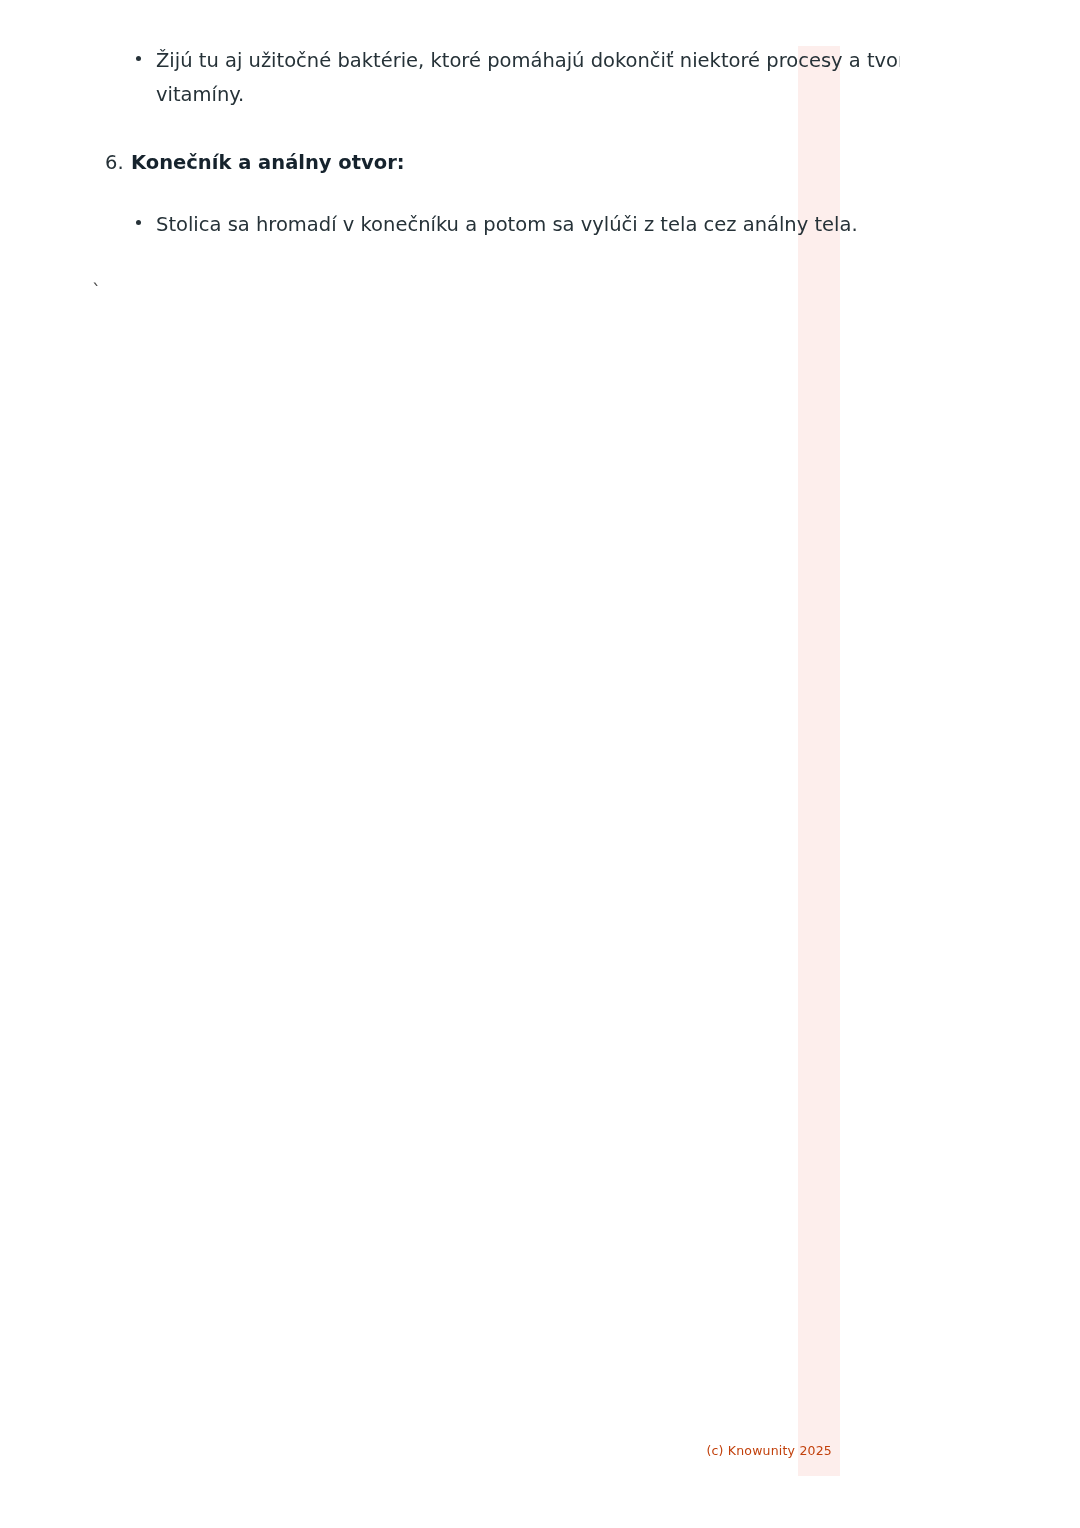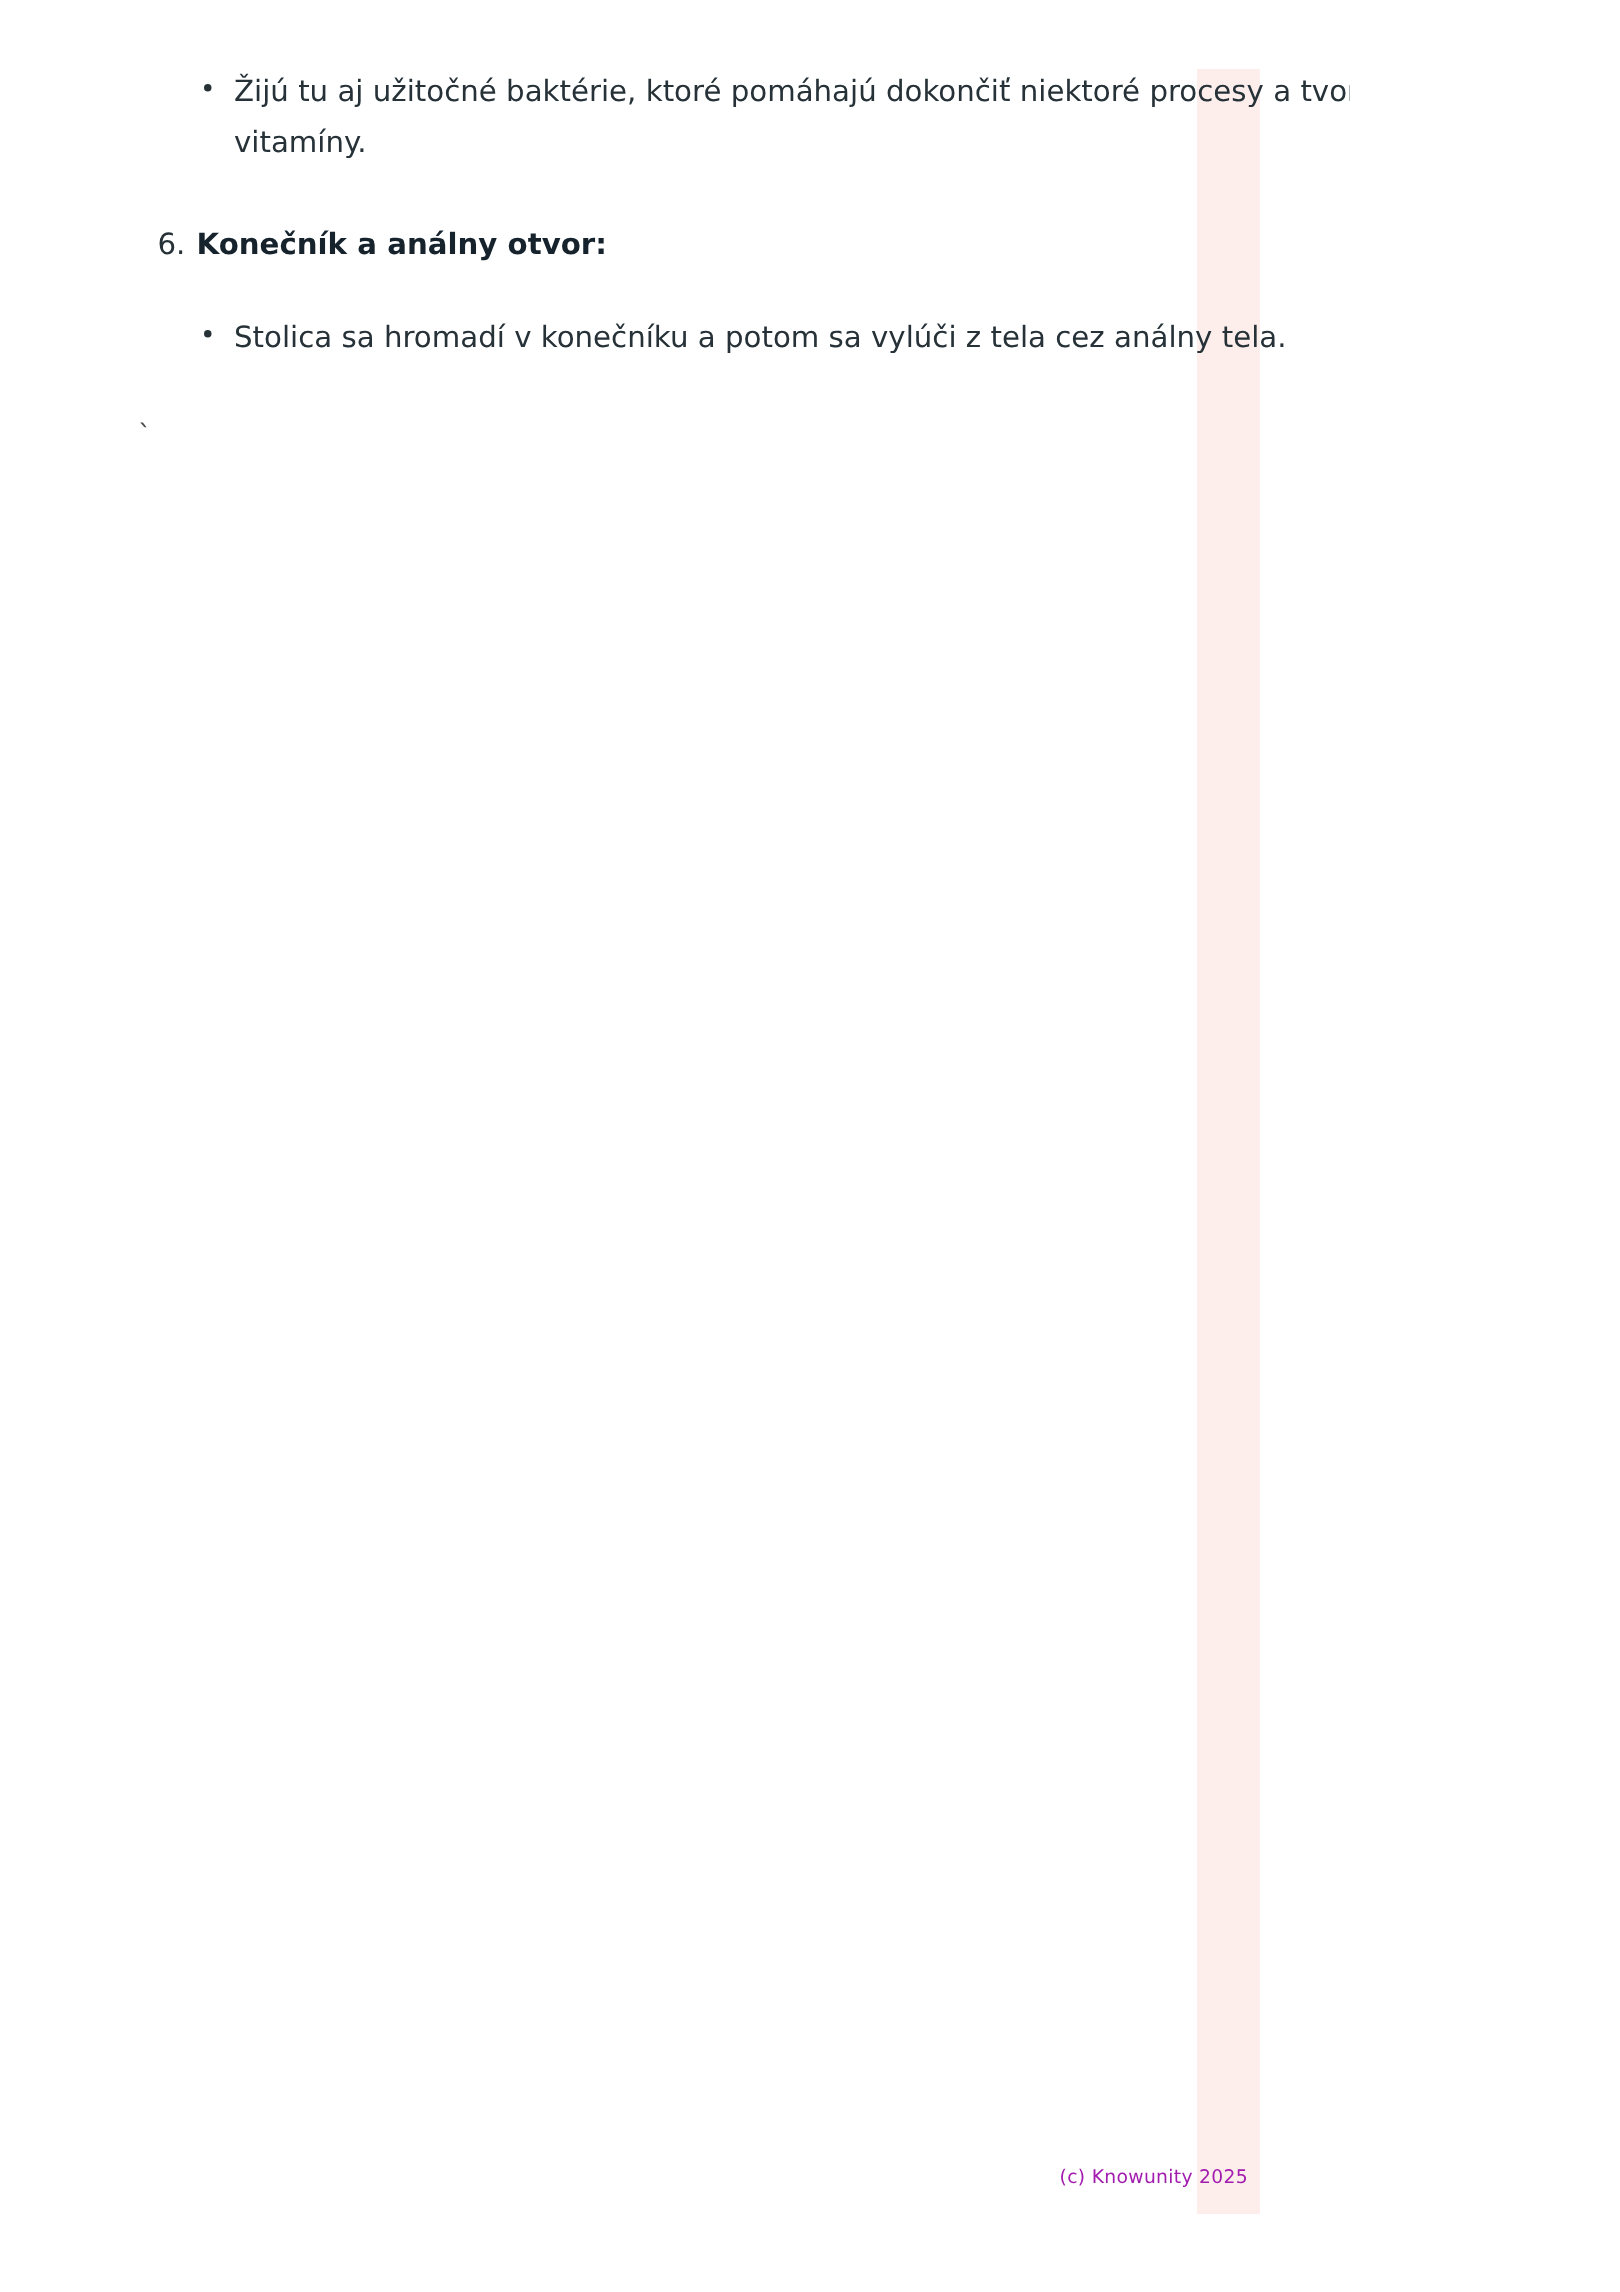--- a/index.html
+++ b/index.html
@@ -99,21 +99,21 @@
     color: #4a4a4a;
     font-size: 18px;
     line-height: 1;
   }
 
   .footer-credit {
     position: absolute;
     right: 68px;
     bottom: 70px;
     font-size: 12.5px;
-    color: #a21caf;
+    color: #c2410c;
     letter-spacing: 0.2px;
     font-family: "DejaVu Sans", sans-serif;
   }
 </style>
 </head>
 <body>
 
 <div class="page">
 
   <div class="side-stripe"></div>

